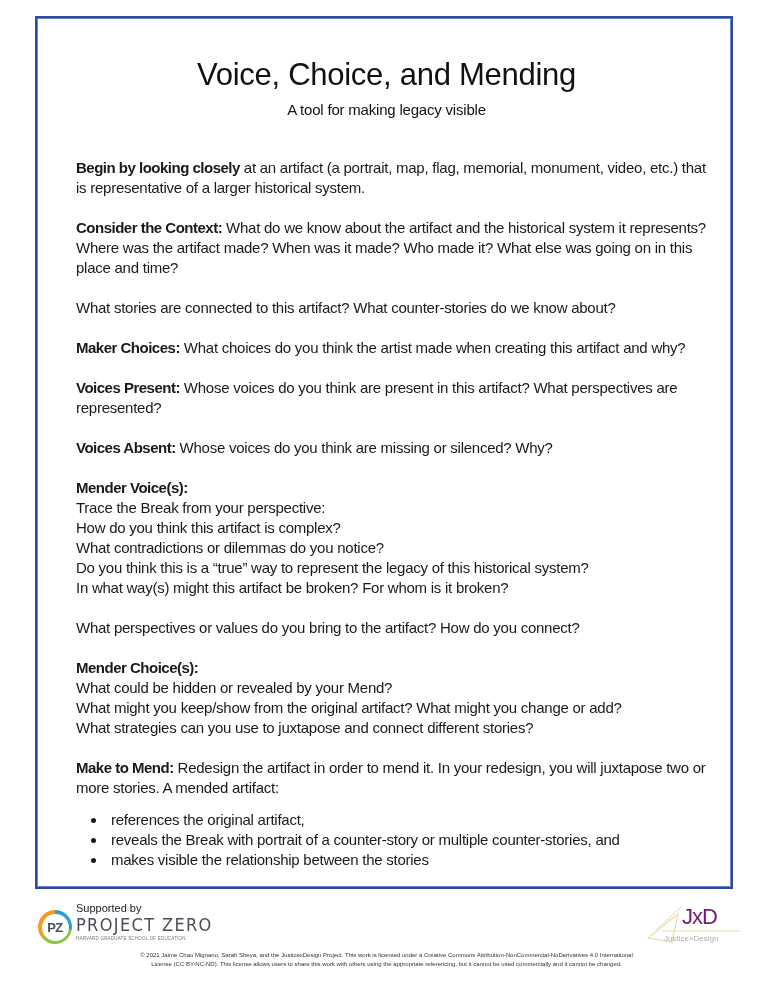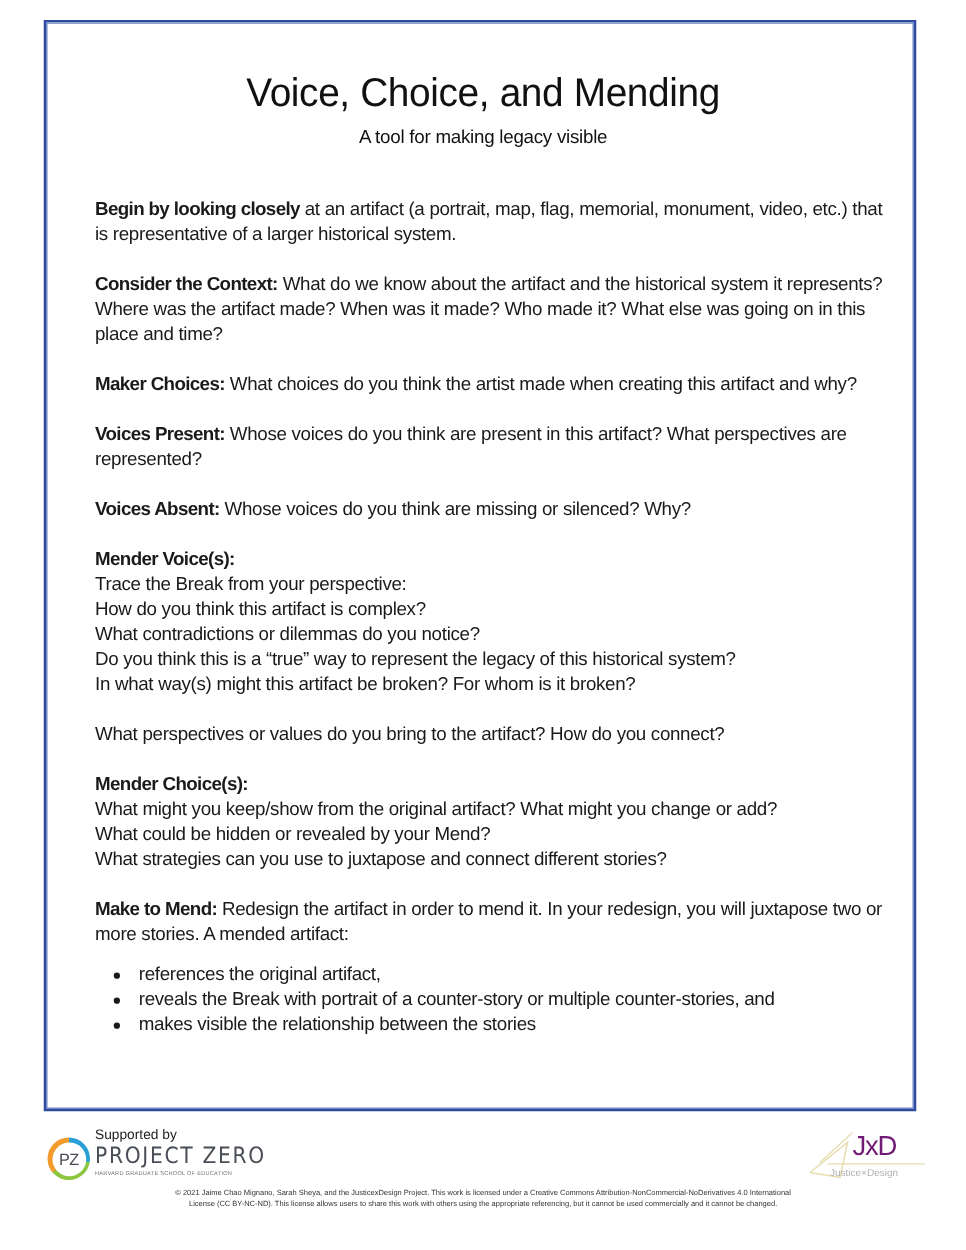--- a/index.html
+++ b/index.html
@@ -104,21 +104,21 @@
     }
     .pz-logo .inner {
       width: 27px;
       height: 27px;
       border-radius: 50%;
       background: #fff;
       display: flex;
       align-items: center;
       justify-content: center;
       font-size: 13px;
-      font-weight: normal;
+      font-weight: bold;
       color: #4a4f57;
       letter-spacing: -0.5px;
     }
     .pz-name {
       position: absolute;
       left: 76px;
       top: 914px;
       font-size: 18px;
       letter-spacing: 1.5px;
       color: #4a4f57;
@@ -185,20 +185,23 @@
 <div class="content">
 
   <div class="block">
     <p><span class="label">Begin by looking closely</span><span> at an artifact (a portrait, map, flag, memorial, monument, video, etc.) that is representative of a larger historical system.</span></p>
   </div>
 
   <div class="block">
     <p><span class="label">Consider the Context:</span><span> What do we know about the artifact and the historical system it represents? Where was the artifact made? When was it made? Who made it? What else was going on in this place and time?</span></p>
   </div>
 
+  <div class="block">
+    <p>What stories are connected to this artifact? What counter-stories do we know about?</p>
+  </div>
 
   <div class="block">
     <p><span class="label">Maker Choices:</span><span> What choices do you think the artist made when creating this artifact and why?</span></p>
   </div>
 
   <div class="block">
     <p><span class="label">Voices Present:</span><span> Whose voices do you think are present in this artifact? What perspectives are represented?</span></p>
   </div>
 
   <div class="block">
@@ -213,22 +216,22 @@
     <div>Do you think this is a “true” way to represent the legacy of this historical system?</div>
     <div>In what way(s) might this artifact be broken? For whom is it broken?</div>
   </div>
 
   <div class="block">
     <p>What perspectives or values do you bring to the artifact? How do you connect?</p>
   </div>
 
   <div class="block lines">
     <div class="label">Mender Choice(s):</div>
+    <div>What could be hidden or revealed by your Mend?</div>
     <div>What might you keep/show from the original artifact? What might you change or add?</div>
-    <div>What could be hidden or revealed by your Mend?</div>
     <div>What strategies can you use to juxtapose and connect different stories?</div>
   </div>
 
   <div class="block">
     <p><span class="label">Make to Mend:</span><span> Redesign the artifact in order to mend it. In your redesign, you will juxtapose two or more stories. A mended artifact:</span></p>
     <ul class="bullets">
       <li><span class="dot"></span><span>references the original artifact,</span></li>
       <li><span class="dot"></span><span>reveals the Break with portrait of a counter-story or multiple counter-stories, and</span></li>
       <li><span class="dot"></span><span>makes visible the relationship between the stories</span></li>
     </ul>

